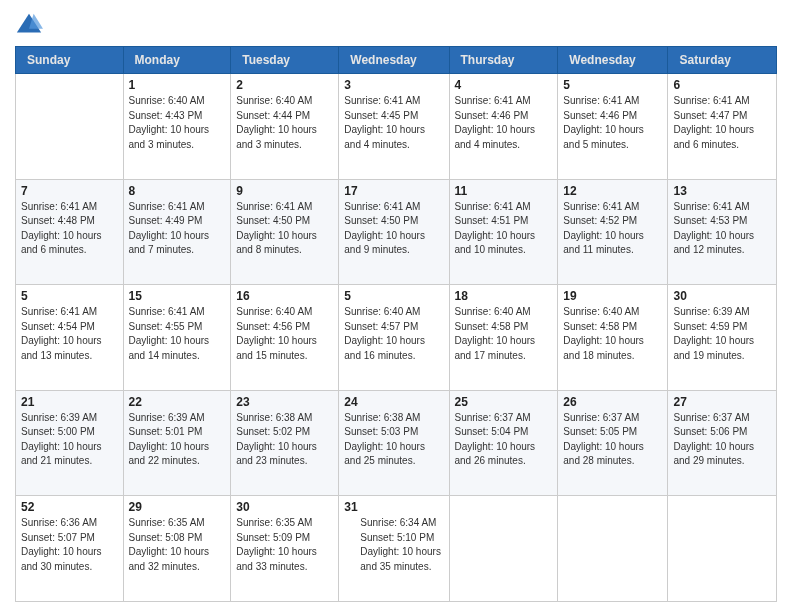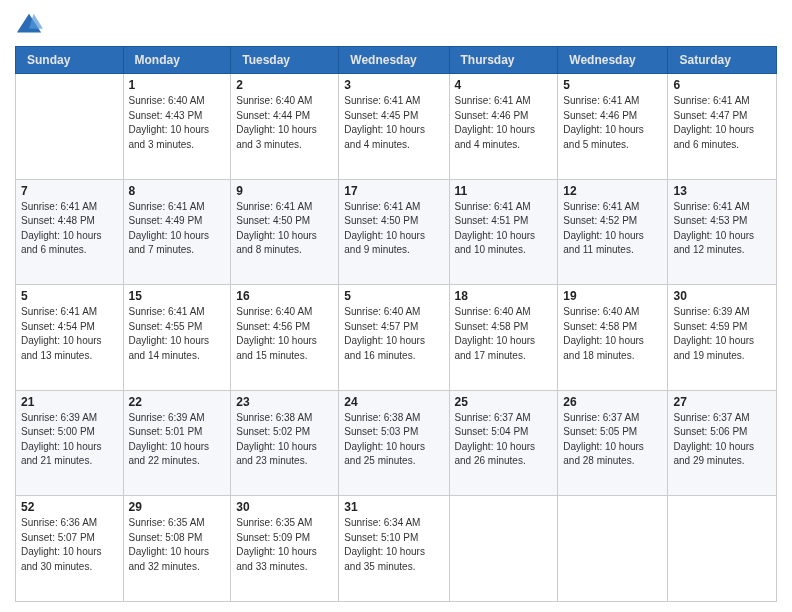--- a/index.html
+++ b/index.html
@@ -353,21 +353,21 @@
           </td>
           <td>
             <span class="day-number">30</span>
             <div class="day-info" style="white-space: pre-line;">Sunrise: 6:35 AM
 Sunset: 5:09 PM
 Daylight: 10 hours
 and 33 minutes.</div>
           </td>
           <td>
             <span class="day-number">31</span>
-            <div class="day-info" style="white-space: pre-line;">Sunrise: 6:34 AM
+            <div class="day-info" style="white-space: pre-line; margin-left: 16px;">Sunrise: 6:34 AM
 Sunset: 5:10 PM
 Daylight: 10 hours
 and 35 minutes.</div>
           </td>
           <td class="empty-cell"></td>
           <td class="empty-cell"></td>
           <td class="empty-cell"></td>
         </tr>
       </tbody>
   </table>

